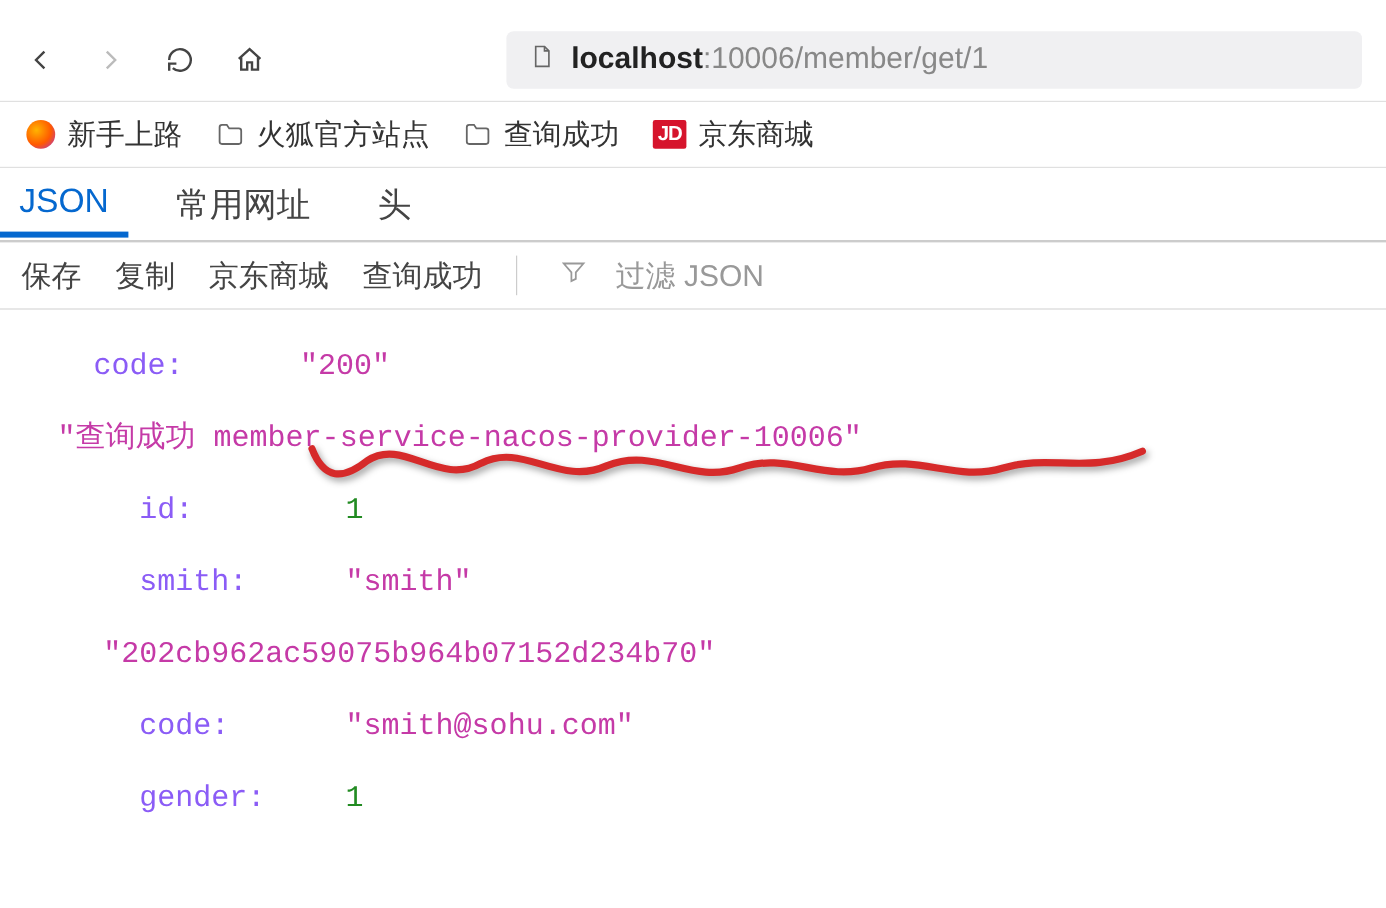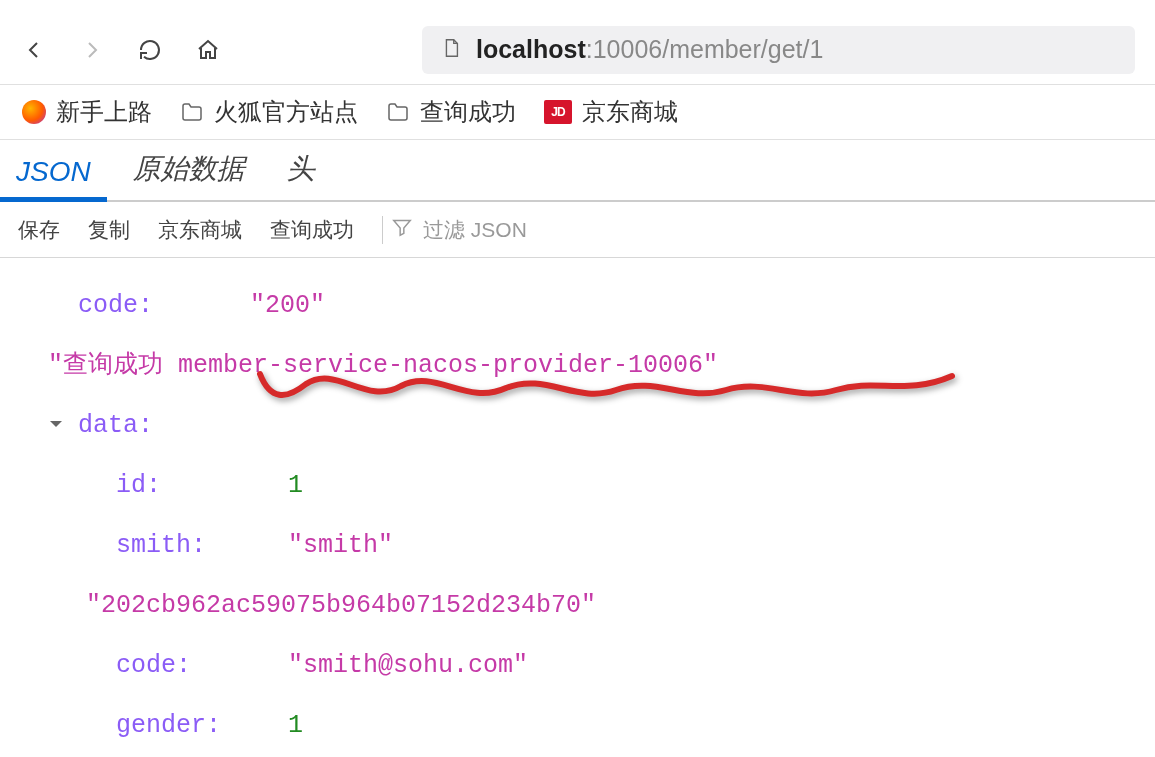--- a/index.html
+++ b/index.html
@@ -16,30 +16,30 @@
     .url { font-size: 25px; color: #888; }
     .url .host-main { color: #222; font-weight: 600; }
     .url .host-port { color: #888; }
     .url .path { color: #888; }
 
     .bookmarks-bar { height: 55px; display: flex; align-items: center; padding: 0 22px; gap: 28px; border-bottom: 1px solid #e0e0e0; }
     .bookmark { display: flex; align-items: center; gap: 10px; font-size: 24px; color: #333; }
     .folder-icon { width: 24px; height: 24px; }
     .folder-icon svg { width: 24px; height: 24px; stroke: #666; fill: none; stroke-width: 1.5; }
     .firefox-icon { width: 24px; height: 24px; border-radius: 50%; background: radial-gradient(circle at 35% 35%, #ffb400, #ff5a00 55%, #a82fd6); }
-    .jd-icon { width: 28px; height: 24px; background: #d6142c; color: #fff; font-weight: bold; font-size: 12px; display: inline-flex; align-items: center; justify-content: center; border-radius: 2px; letter-spacing: -1px; }
+    .jd-icon { width: 28px; height: 24px; background: #d6142c; color: #fff; font-weight: bold; font-size: 17px; display: inline-flex; align-items: center; justify-content: center; border-radius: 2px; letter-spacing: -1px; }
 
-    .tabs-row { height: 62px; display: flex; align-items: flex-end; padding: 0 4px; border-bottom: 2px solid #ccc; gap: 18px; position: relative; font-style: italic; }
+    .tabs-row { height: 62px; display: flex; align-items: flex-start; padding: 0 4px; border-bottom: 2px solid #ccc; gap: 32px; position: relative; }
     .tab-item { font-size: 28px; color: #444; padding: 0 12px 12px; margin-top: 12px; position: relative; }
     .tab-item.active { color: #0568cf; }
     .tab-item.active::after { content:""; position:absolute; left:-4px; right:-4px; bottom:-2px; height: 5px; background: #0568cf; }
 
-    .toolbar-row { height: 56px; display: flex; align-items: center; padding: 0 18px; border-bottom: 1px solid #d7d7d7; font-size: 21px; color: #444; }
+    .toolbar-row { height: 56px; display: flex; align-items: center; padding: 0 18px; border-bottom: 1px solid #d7d7d7; font-size: 25px; color: #444; }
     .toolbar-row .tb-item { margin-right: 28px; }
-    .filter-wrap { display: flex; align-items: center; gap: 10px; border-left: 1px solid #ccc; padding-left: 8px; color: #999; }
+    .filter-wrap { display: flex; align-items: center; gap: 24px; border-left: 1px solid #ccc; padding-left: 36px; color: #999; }
     .filter-icon svg { width: 22px; height: 22px; stroke: #999; fill: none; stroke-width: 1.6; }
 
     .json-viewer { padding: 18px 0 0 18px; font-family: Consolas, "Courier New", monospace; font-size: 25px; line-height: 1.6; position: relative; }
     .json-row { display: flex; align-items: flex-start; padding: 10px 0; }
     .json-indent-1 { padding-left: 30px; }
     .json-indent-2 { padding-left: 68px; }
     .json-key { color: #8b5cf6; min-width: 150px; }
     .json-key-wrap { min-width: 202px; display: inline-block; }
     .json-toggle { display: inline-flex; align-items: center; width: 30px; color: #555; }
     .json-toggle svg { width: 16px; height: 16px; fill: #666; }
@@ -106,21 +106,21 @@
       <span>查询成功</span>
     </div>
     <div class="bookmark">
       <span class="jd-icon">JD</span>
       <span>京东商城</span>
     </div>
   </div>
 
 <div class="tabs-row" id="tabs-row">
     <span class="tab-item active">JSON</span>
-    <span class="tab-item">原始数据</span>
+    <span class="tab-item">常用网址</span>
     <span class="tab-item">头</span>
   </div>
 
 <div class="toolbar-row">
   <span class="tb-item">保存</span>
   <span class="tb-item">复制</span>
   <span class="tb-item">京东商城</span>
   <span class="tb-item">查询成功</span>
   <span class="filter-wrap">
     <span class="filter-icon">
@@ -138,27 +138,20 @@
       <path d="M4 8 C 14 34, 30 34, 50 18 C 80 -2, 110 40, 145 20 C 180 2, 210 40, 250 22 C 290 6, 320 38, 360 24 C 400 10, 430 36, 470 24 C 510 12, 540 36, 580 24 C 620 12, 650 30, 696 10" stroke="#d62a2a" stroke-width="6" fill="none" stroke-linecap="round"></path>
     </svg>
   </div>
 <div class="json-row json-indent-1">
       <span class="json-key-wrap"><span class="json-toggle"></span><span class="json-key">code:</span></span>
       <span class="json-string">"200"</span>
     </div>
     <div class="json-row json-indent-1">
       <span class="json-string">"查询成功 member-service-nacos-provider-10006"</span>
     </div>
-    <div class="json-row json-indent-1">
-      <span class="json-key-wrap"><span class="json-toggle">
-          <svg viewBox="0 0 16 16">
-            <path d="M2 5l6 6 6-6z"></path>
-          </svg>
-        </span><span class="json-key">data:</span></span>
-    </div>
     <div class="json-row json-indent-2">
       <span class="json-key-wrap"><span class="json-toggle"></span><span class="json-key">id:</span></span>
       <span class="json-number">1</span>
     </div>
     <div class="json-row json-indent-2">
       <span class="json-key-wrap"><span class="json-toggle"></span><span class="json-key">smith:</span></span>
       <span class="json-string">"smith"</span>
     </div>
     <div class="json-row json-indent-2">
       <span class="json-string">"202cb962ac59075b964b07152d234b70"</span>

